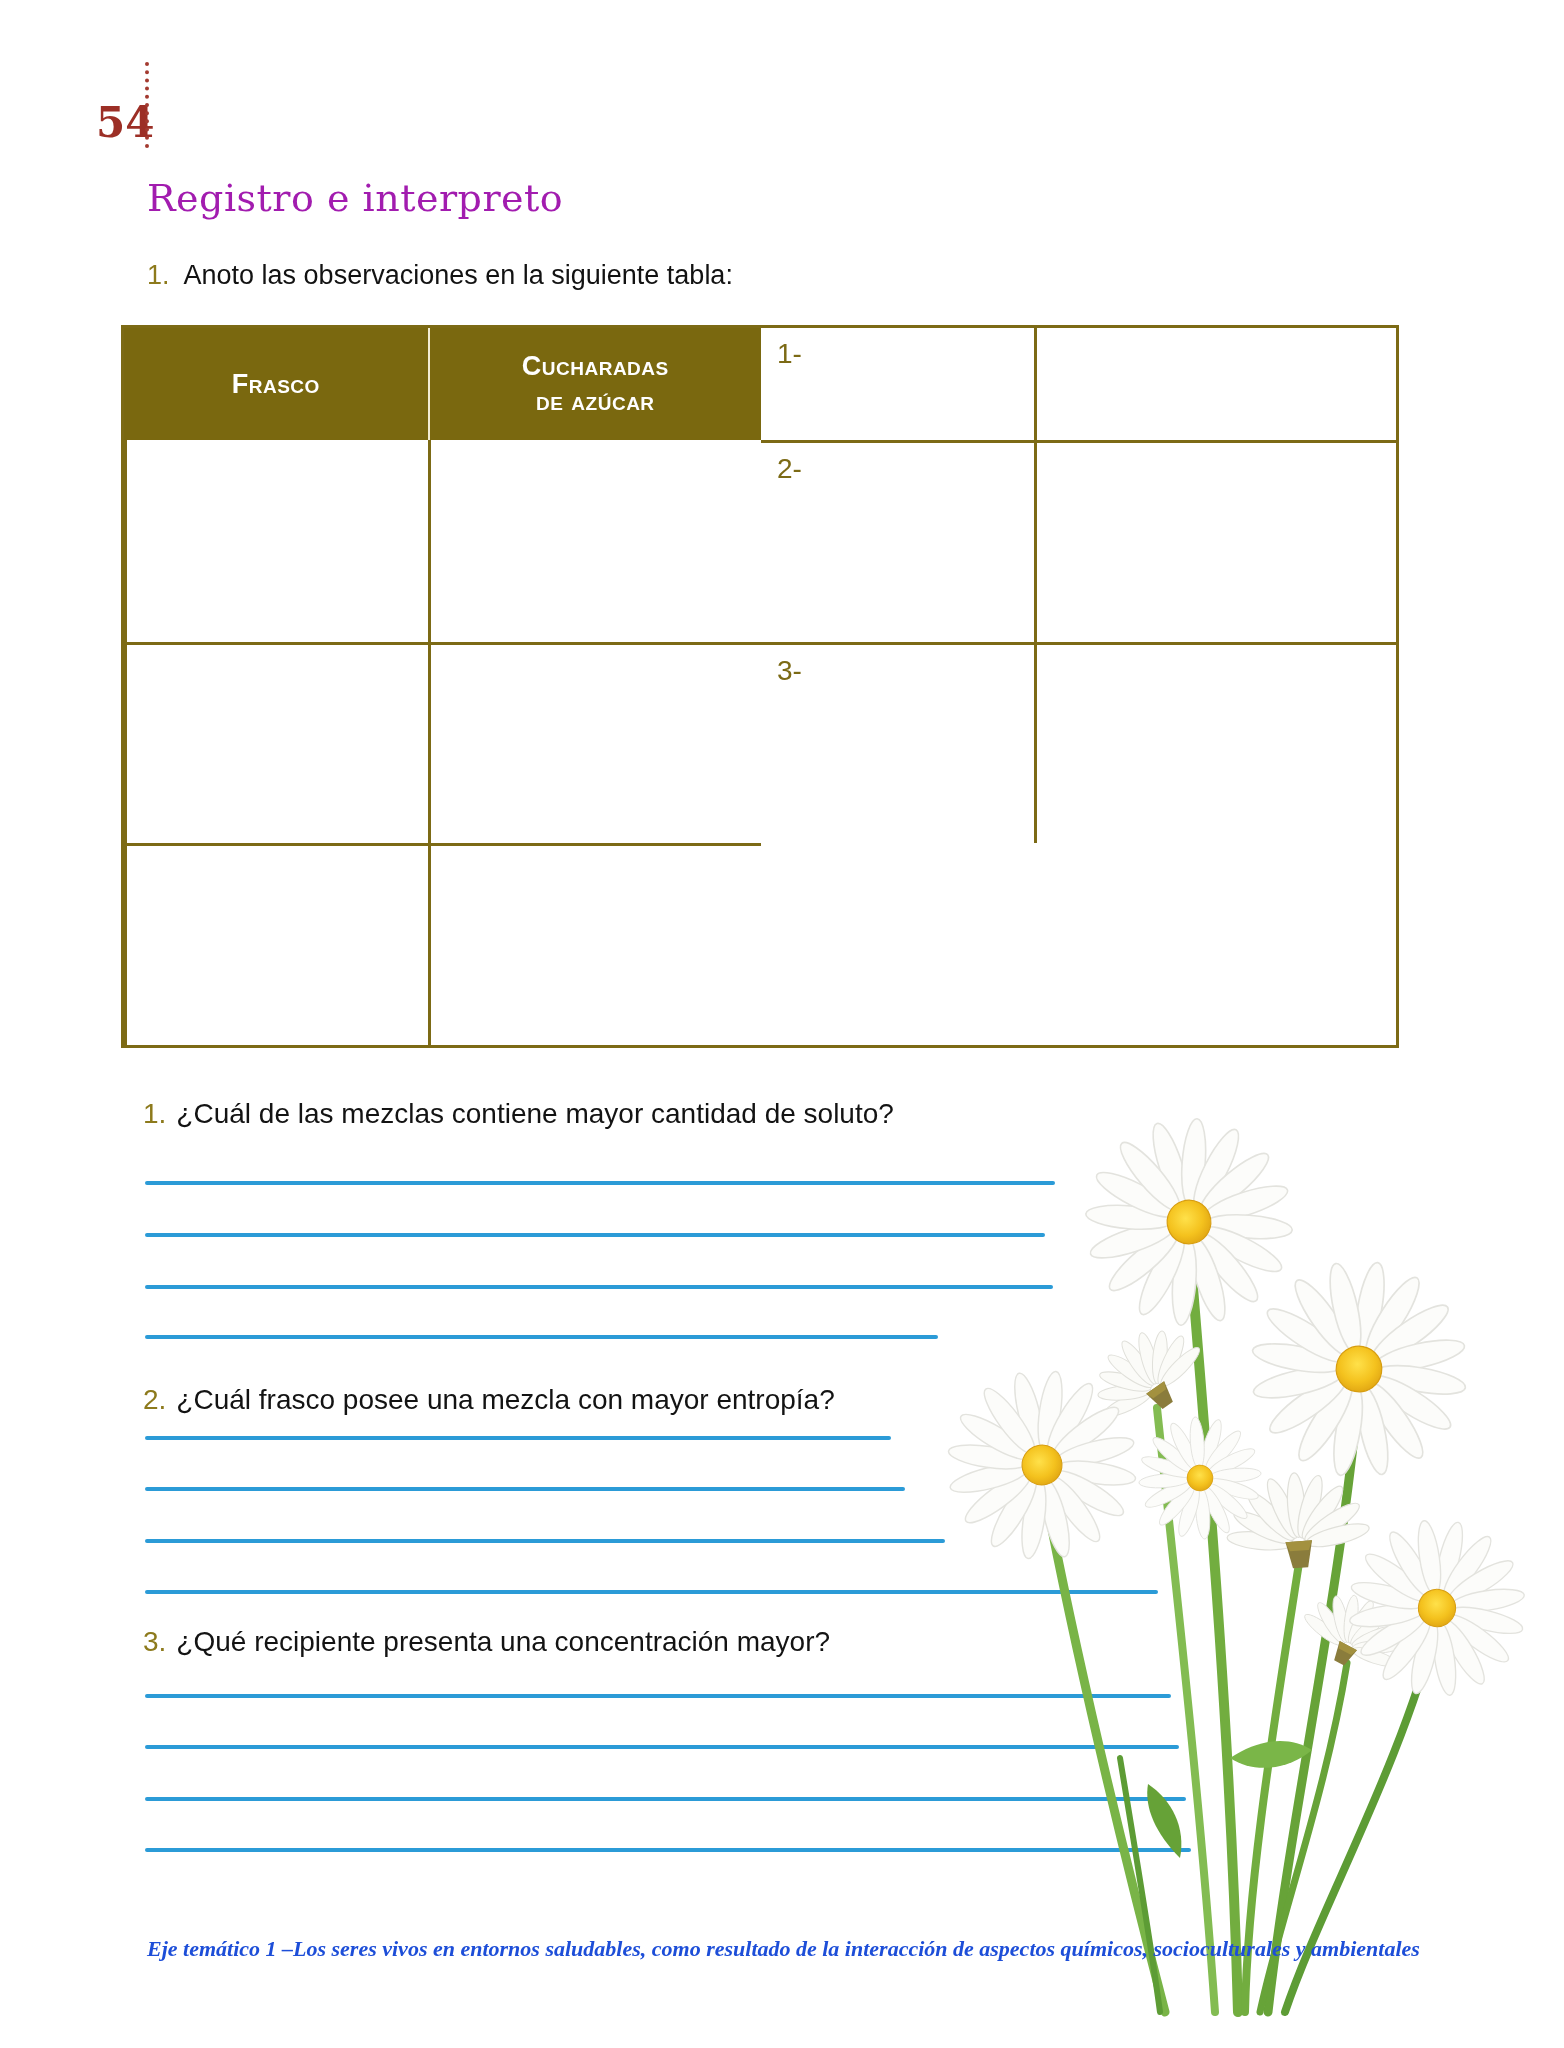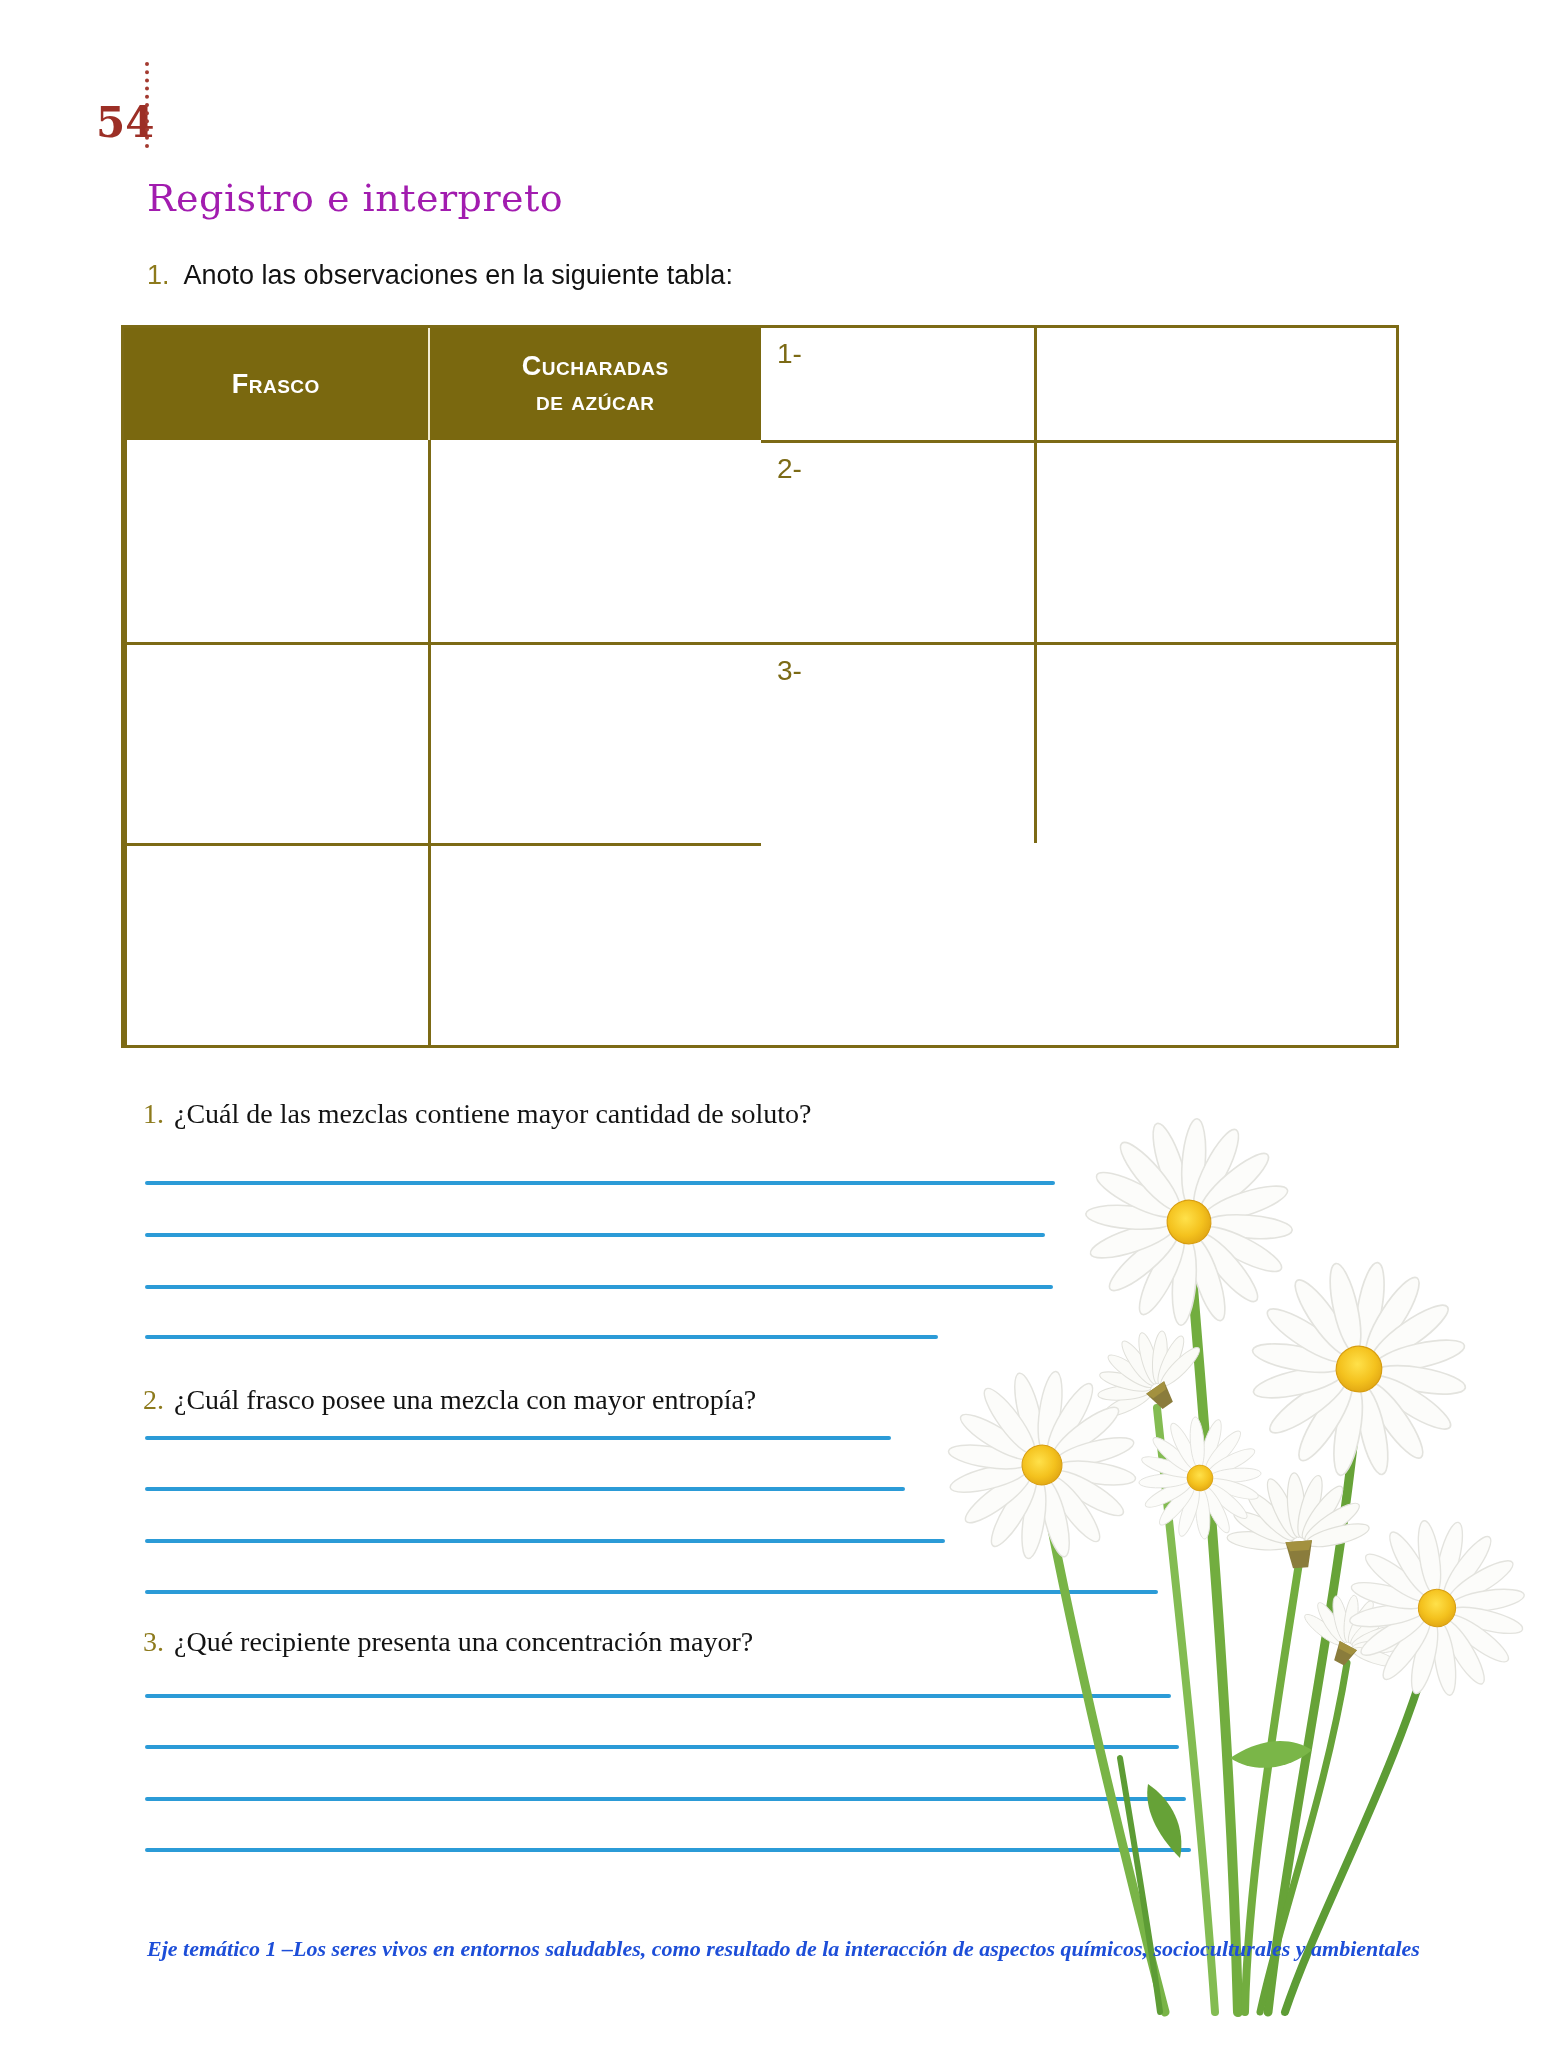--- a/index.html
+++ b/index.html
@@ -32,21 +32,21 @@
     align-items:center;justify-content:center;font-weight:bold;font-size:27px;
     line-height:35px;font-variant:small-caps;font-variant-caps:small-caps;
     letter-spacing:.5px;}
   .th.sep{border-left:2px solid #f3edd4;}
   .td{background:#ffffff;}
   .td.bl{border-left:3px solid #7c6a15;}
   .td.bt{border-top:3px solid #7c6a15;}
   .row-label{display:block;padding:10px 0 0 16px;color:#7c6a15;font-size:28px;}
 
   
-  .question{position:absolute;left:143px;font-size:28px;color:#131313;white-space:nowrap;font-family:Liberation Serif, serif;}
+  .question{position:absolute;left:143px;font-size:28px;color:#131313;white-space:nowrap;}
   .q1{top:1098px;} .q2{top:1370px;margin-top:14px;} .q3{top:1626px;}
   .question .gold-num{margin-right:10px;}
 
   
   .ans{position:absolute;left:145px;height:4px;background:#2b9bd7;border-radius:2px;}
   .a1-1{top:1181px;width:910px;} .a1-2{top:1233px;width:900px;}
   .a1-3{top:1285px;width:908px;} .a1-4{top:1335px;width:793px;}
   .a2-1{top:1436px;width:746px;} .a2-2{top:1487px;width:760px;}
   .a2-3{top:1539px;width:800px;} .a2-4{top:1590px;width:1013px;}
   .a3-1{top:1694px;width:1026px;} .a3-2{top:1745px;width:1034px;}

